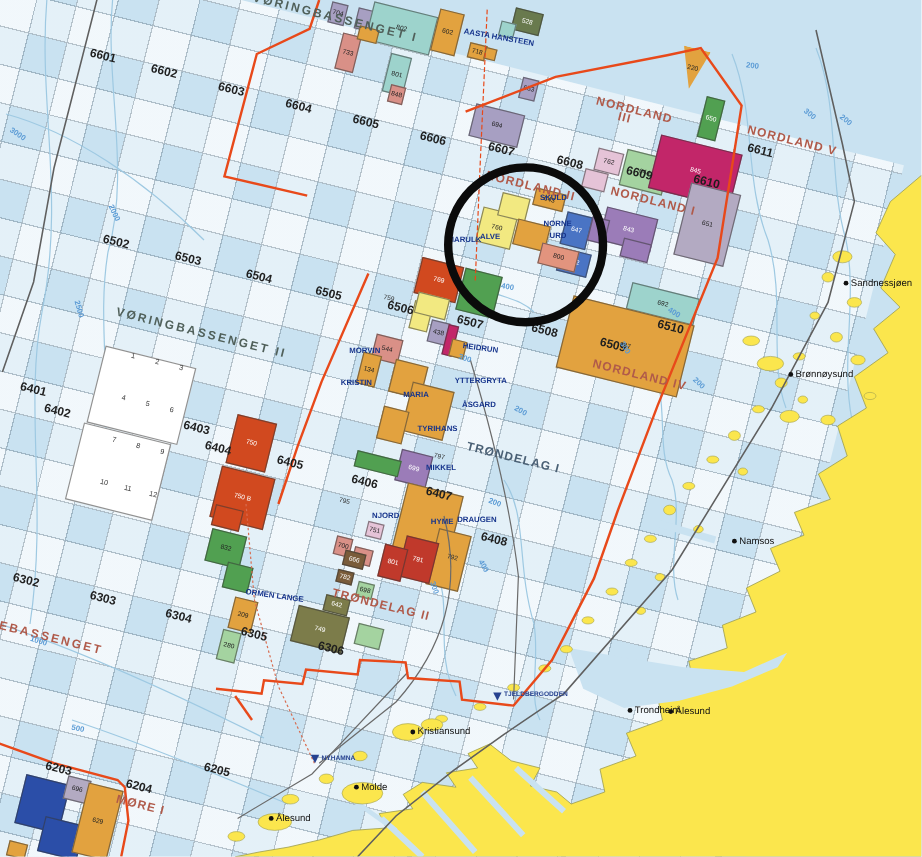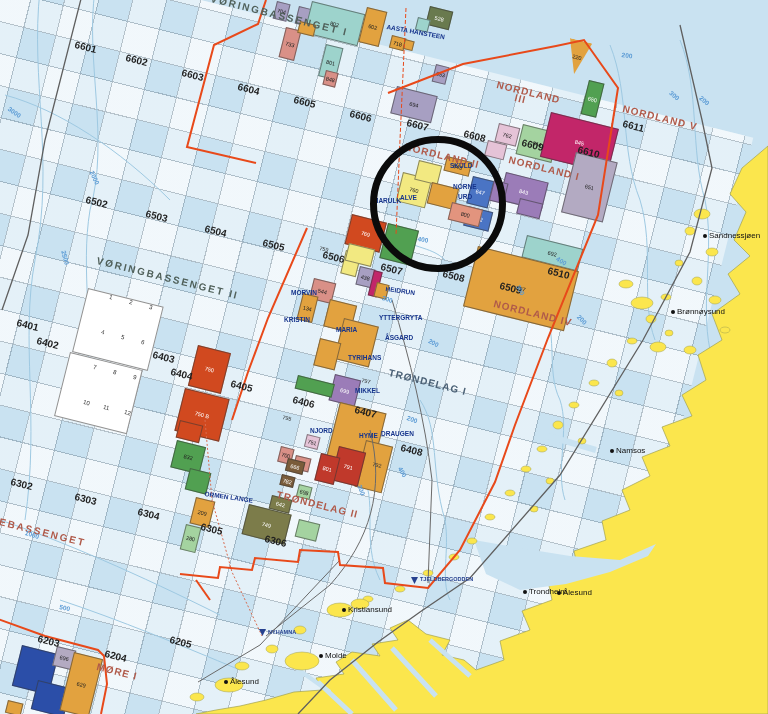--- a/index.html
+++ b/index.html
@@ -414,41 +414,41 @@
       <div class="lab contour" style="position: absolute; left: 408px; top: 415px; transform: rotate(20deg);"><span>200</span></div>
       <div class="lab contour" style="position: absolute; left: 402px; top: 466px; transform: rotate(60deg);"><span>400</span></div>
       <div class="lab contour" style="position: absolute; left: 362px; top: 484px; transform: rotate(70deg);"><span>300</span></div>
       <div class="lab contour" style="position: absolute; left: 418px; top: 236px; transform: rotate(10deg);"><span>400</span></div>
     </div>
   <div>
       <div class="lab cty" style="position: absolute; left: 703px; top: 232px;">
         <i class="dot"></i>
         <span>Sandnessjøen</span>
       </div>
-      <div class="lab cty" style="position: absolute; left: 671px; top: 308px;">
+      <div class="lab cty" style="position: absolute; left: 657px; top: 308px;">
         <i class="dot"></i>
         <span>Brønnøysund</span>
       </div>
       <div class="lab cty" style="position: absolute; left: 610px; top: 447px;">
         <i class="dot"></i>
         <span>Namsos</span>
       </div>
       <div class="lab cty" style="position: absolute; left: 523px; top: 588px;">
         <i class="dot"></i>
         <span>Trondheim</span>
       </div>
       <div class="lab cty" style="position: absolute; left: 557px; top: 589px;">
         <i class="dot"></i>
         <span>Ålesund</span>
       </div>
       <div class="lab cty" style="position: absolute; left: 342px; top: 606px;">
         <i class="dot"></i>
         <span>Kristiansund</span>
       </div>
-      <div class="lab cty" style="position: absolute; left: 295px; top: 652px; margin-left: 24px;">
+      <div class="lab cty" style="position: absolute; left: 295px; top: 652px;">
         <i class="dot"></i>
         <span>Molde</span>
       </div>
       <div class="lab cty" style="position: absolute; left: 224px; top: 678px;">
         <i class="dot"></i>
         <span>Ålesund</span>
       </div>
     </div>
   <div>
       <div class="lab fac" style="position: absolute; left: 268px; top: 630px;"><span>NYHAMNA</span></div>

